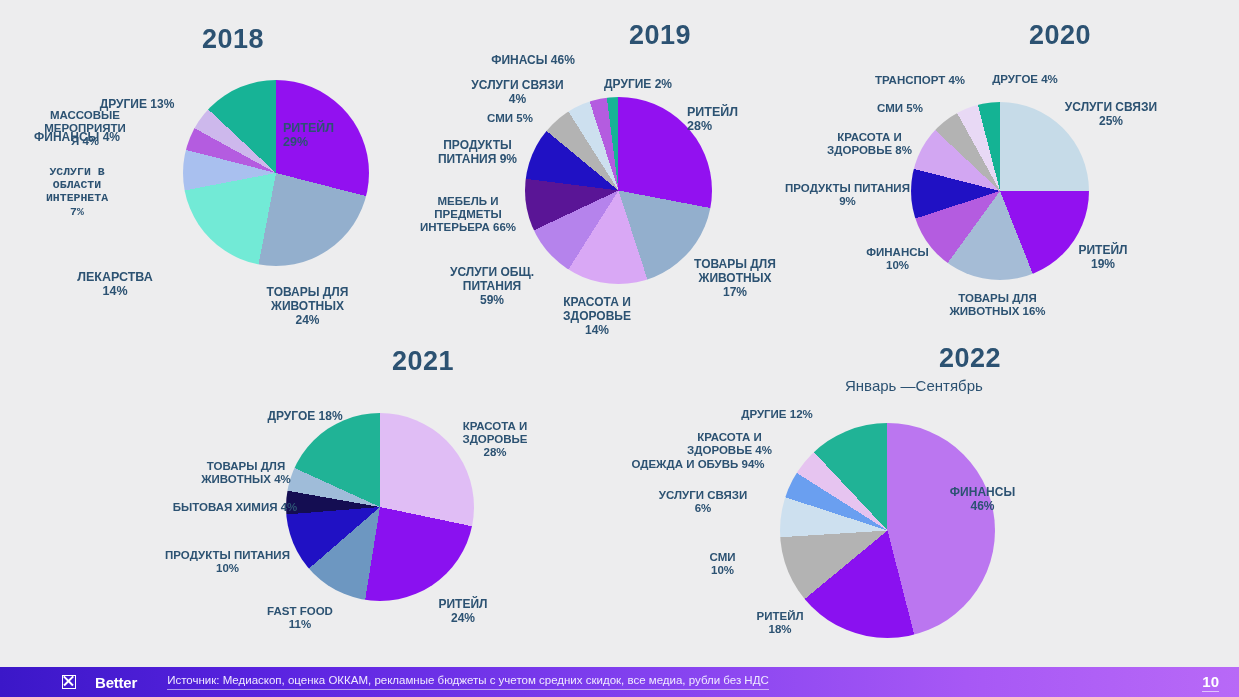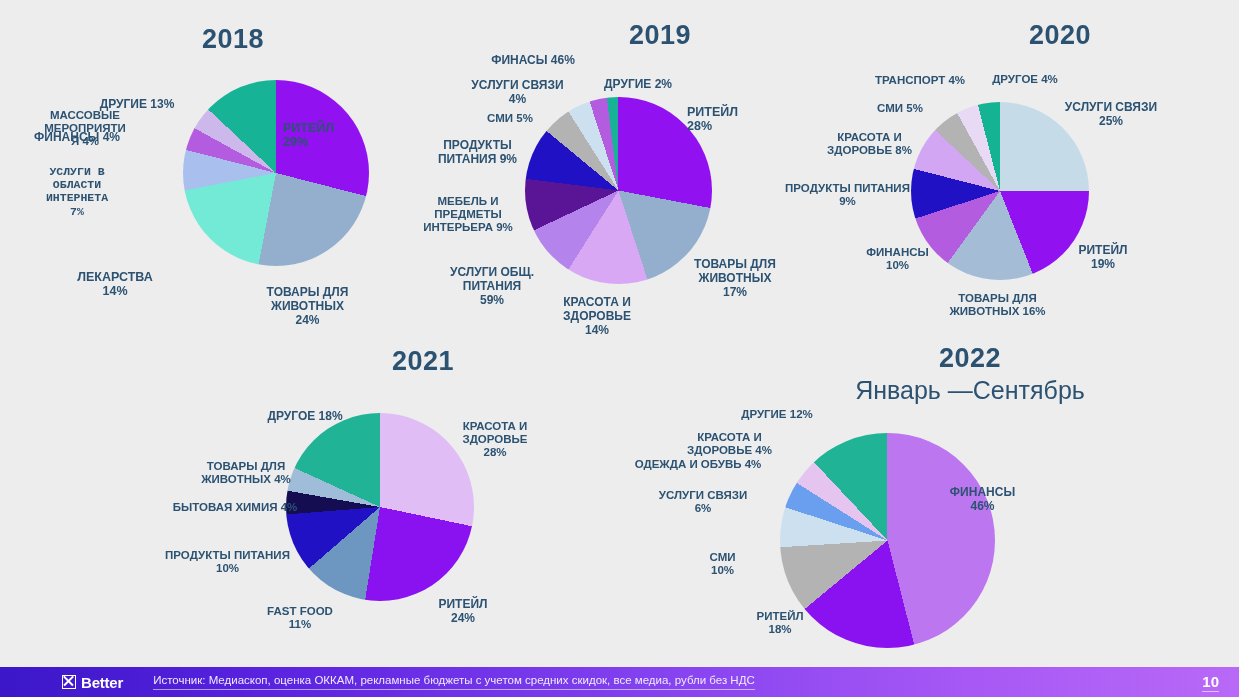--- a/index.html
+++ b/index.html
@@ -11,42 +11,42 @@
   }
   .slide{position:absolute;inset:0;}
 
   
   .chart-block{position:absolute;}
   .chart-title{
     font-size:27px;font-weight:bold;color:#2c5272;
     letter-spacing:.5px;text-align:center;line-height:1;
   }
   .chart-subtitle{
-    font-size:25px;color:#2c5272;text-align:center;
+    font-size:15px;color:#2c5272;text-align:left;
     margin-top:6px;line-height:1;font-weight:400;
   }
   .pie-wrap{position:relative;}
   .pie{border-radius:50%;display:block;}
 
   
   .lbl{
     position:absolute;color:#2c5272;font-weight:bold;
     line-height:1.15;white-space:pre-line;
   }
   .lbl.r{text-align:left;}
   .lbl.c{text-align:center;}
 
   
   .footer{
     position:absolute;left:0;bottom:0;width:1239px;height:30px;
     background:linear-gradient(90deg,#3b17c8 0%,#5a23e0 22%,#8341ef 52%,#a758f5 78%,#b869f7 100%);
     display:flex;align-items:center;
   }
   .brand{
-    display:flex;align-items:center;gap:5px;
+    display:flex;align-items:center;gap:19px;
     color:#fff;font-size:15px;font-weight:bold;margin-left:62px;
     letter-spacing:-.2px;
   }
   .brand-mark{
     width:12px;height:12px;border:1.6px solid #fff;
     position:relative;display:inline-block;
   }
   .brand-mark:before,.brand-mark:after{
     content:"";position:absolute;left:-1px;top:4px;width:13px;height:1.6px;background:#fff;
   }
@@ -102,21 +102,21 @@
 ЖИВОТНЫХ
 17%</div>
   <div class="lbl c" style="left:547px;top:296px;width:100px;font-size:12px;">КРАСОТА И
 ЗДОРОВЬЕ
 14%</div>
   <div class="lbl c" style="left:437px;top:266px;width:110px;font-size:12px;">УСЛУГИ ОБЩ.
 ПИТАНИЯ
 59%</div>
   <div class="lbl c" style="left:413px;top:195px;width:110px;font-size:11.5px;">МЕБЕЛЬ И
 ПРЕДМЕТЫ
-ИНТЕРЬЕРА 9%</div>
+ИНТЕРЬЕРА 66%</div>
   <div class="lbl c" style="left:425px;top:139px;width:105px;font-size:12px;">ПРОДУКТЫ
 ПИТАНИЯ 9%</div>
   <div class="lbl c" style="left:470px;top:112px;width:80px;font-size:11.5px;">СМИ 5%</div>
   <div class="lbl c" style="left:455px;top:79px;width:125px;font-size:12px;">УСЛУГИ СВЯЗИ
 4%</div>
   <div class="lbl c" style="left:478px;top:54px;width:110px;font-size:12px;">ФИНАСЫ 46%</div>
   <div class="lbl c" style="left:583px;top:78px;width:110px;font-size:12px;">ДРУГИЕ 2%</div>
 
   <div class="chart-block" style="left:935px;top:22px;">
     <div class="chart-title" style="width:250px;">2020</div>
@@ -168,21 +168,21 @@
     </div>
   </div>
   <div class="lbl c" style="left:930px;top:486px;width:105px;font-size:12px;">ФИНАНСЫ
 46%</div>
   <div class="lbl c" style="left:735px;top:610px;width:90px;font-size:11.5px;">РИТЕЙЛ
 18%</div>
   <div class="lbl c" style="left:685px;top:551px;width:75px;font-size:11.5px;">СМИ
 10%</div>
   <div class="lbl c" style="left:648px;top:489px;width:110px;font-size:11.5px;">УСЛУГИ СВЯЗИ
 6%</div>
-  <div class="lbl c" style="left:628px;top:458px;width:140px;font-size:11.5px;">ОДЕЖДА И ОБУВЬ 4%</div>
+  <div class="lbl c" style="left:628px;top:458px;width:140px;font-size:11.5px;">ОДЕЖДА И ОБУВЬ 94%</div>
   <div class="lbl c" style="left:672px;top:431px;width:115px;font-size:11.5px;">КРАСОТА И
 ЗДОРОВЬЕ 4%</div>
   <div class="lbl c" style="left:722px;top:408px;width:110px;font-size:11.5px;">ДРУГИЕ 12%</div>
 
   <div class="footer">
     <div class="brand">
       <span class="brand-mark"></span>
       <span>Better</span>
     </div>
     <div class="source">Источник: Медиаскоп, оценка ОККАМ, рекламные бюджеты с учетом средних скидок, все медиа, рубли без НДС</div>

